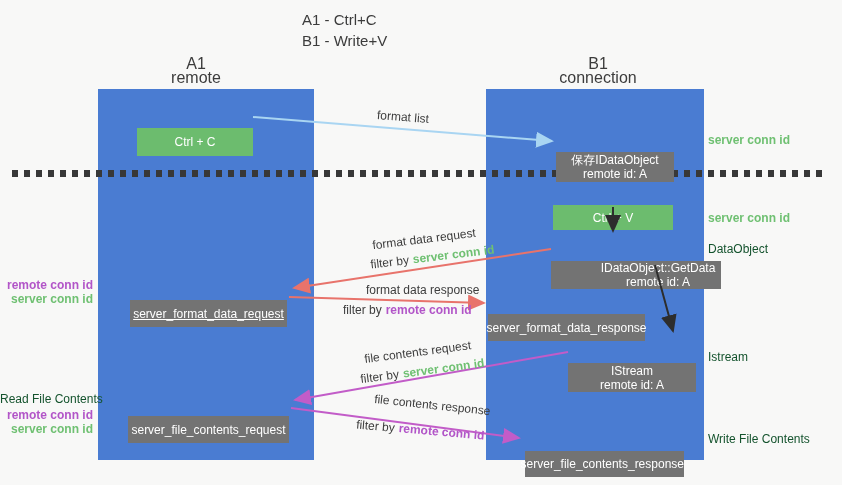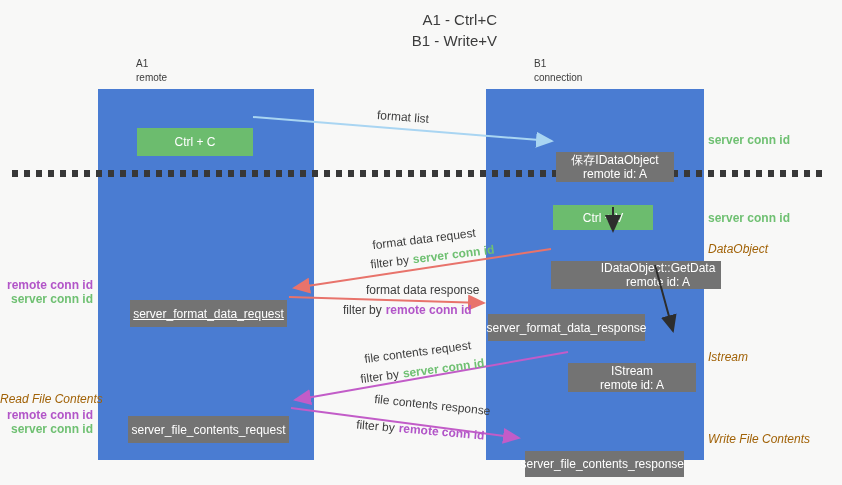--- a/index.html
+++ b/index.html
@@ -1,49 +1,49 @@
 <!DOCTYPE html>
 <html><head>
 <meta charset="utf-8">
 <style>
   html,body{margin:0;padding:0;}
   .canvas{
     position:relative;width:842px;height:485px;background:#f8f8f7;overflow:hidden;
     font-family:"Liberation Sans",sans-serif;color:#3d3d3d;
   }
-  .title{position:absolute;left:317px;top:9px;width:180px;text-align:right;
+  .title{position:absolute;left:302px;top:9px;width:180px;text-align:left;
     font-size:15px;line-height:21px;color:#3c3c3c;}
-  .lane-header{position:absolute;text-align:left;font-size:10px;line-height:14px;color:#3c3c3c;}
+  .lane-header{position:absolute;text-align:center;font-size:16px;line-height:14px;color:#3c3c3c;}
   .lane-header.a1{left:136px;top:57px;width:120px;}
   .lane-header.b1{left:534px;top:57px;width:128px;}
   .lane{position:absolute;background:#4a7cd2;top:89px;height:371px;z-index:1;}
   .lane.a1{left:98px;width:216px;}
   .lane.b1{left:486px;width:218px;}
   .dotted{position:absolute;left:12px;top:170px;width:814px;height:7px;z-index:2;
     background:repeating-linear-gradient(90deg,#383838 0 6px,transparent 6px 12px);}
   .box{position:absolute;z-index:3;display:flex;flex-direction:column;align-items:center;
     justify-content:center;color:#ffffff;font-size:12px;line-height:14px;text-align:center;white-space:nowrap;margin-top:24px;}
   .green{background:#6cbc6e;}
   .orange{background:#737373;}
   .b-ctrlc{left:137px;top:104px;width:116px;height:28px;}
   .b-saveobj{left:556px;top:128px;width:118px;height:30px;}
-  .b-ctrlv{left:553px;top:181px;width:100px;height:25px;}
+  .b-ctrlv{left:553px;top:181px;width:120px;height:25px;}
   .b-getdata{left:551px;top:237px;width:126px;height:28px;padding-left:44px;}
   .b-fmtreq{left:130px;top:276px;width:157px;height:27px;text-decoration:underline;}
   .b-fmtresp{left:488px;top:290px;width:157px;height:27px;}
   .b-istream{left:568px;top:339px;width:128px;height:29px;}
   .b-filereq{left:128px;top:392px;width:161px;height:27px;}
   .b-fileresp{left:525px;top:427px;width:159px;height:26px;align-items:flex-end;}
   svg.arrows{position:absolute;left:0;top:0;z-index:4;pointer-events:none;}
   .elabel{position:absolute;z-index:5;font-size:12px;white-space:nowrap;color:#3d3d3d;}
   .fb{display:inline-block;margin-right:4px;}
   .acc-green{color:#6fc072;font-weight:bold;}
   .acc-purple{color:#b255c8;font-weight:bold;}
   .side-label{position:absolute;z-index:5;font-size:12px;white-space:nowrap;}
-  .side-label.dark{color:#a16207;font-style:italic;}
+  .side-label.dark{color:#14532d;}
   .rt{left:708px;}
   .lt{left:0;width:93px;text-align:right;}
   .r-fmtlist{left:377px;top:110px;transform:rotate(4.5deg);}
   .r-fdreq{left:372px;top:232px;transform:rotate(-7deg);}
   .r-fdreqf{left:370px;top:250px;transform:rotate(-7deg);}
   .r-fdresp{left:366px;top:283px;}
   .r-fdrespf{left:343px;top:303px;}
   .r-fcreq{left:364px;top:345px;transform:rotate(-7.5deg);}
   .r-fcreqf{left:360px;top:364px;transform:rotate(-7.5deg);}
   .r-fcresp{left:374px;top:398px;transform:rotate(6deg);}

